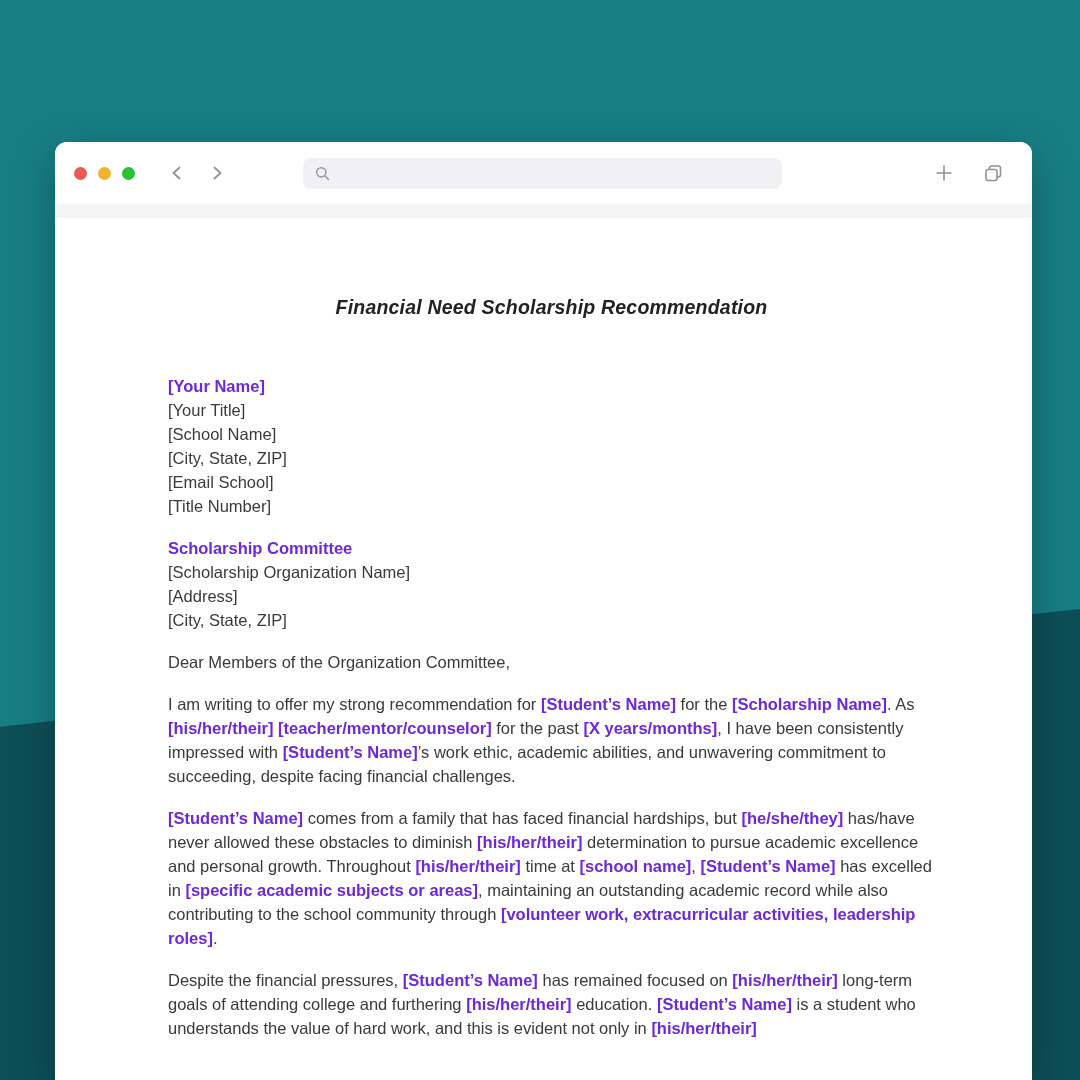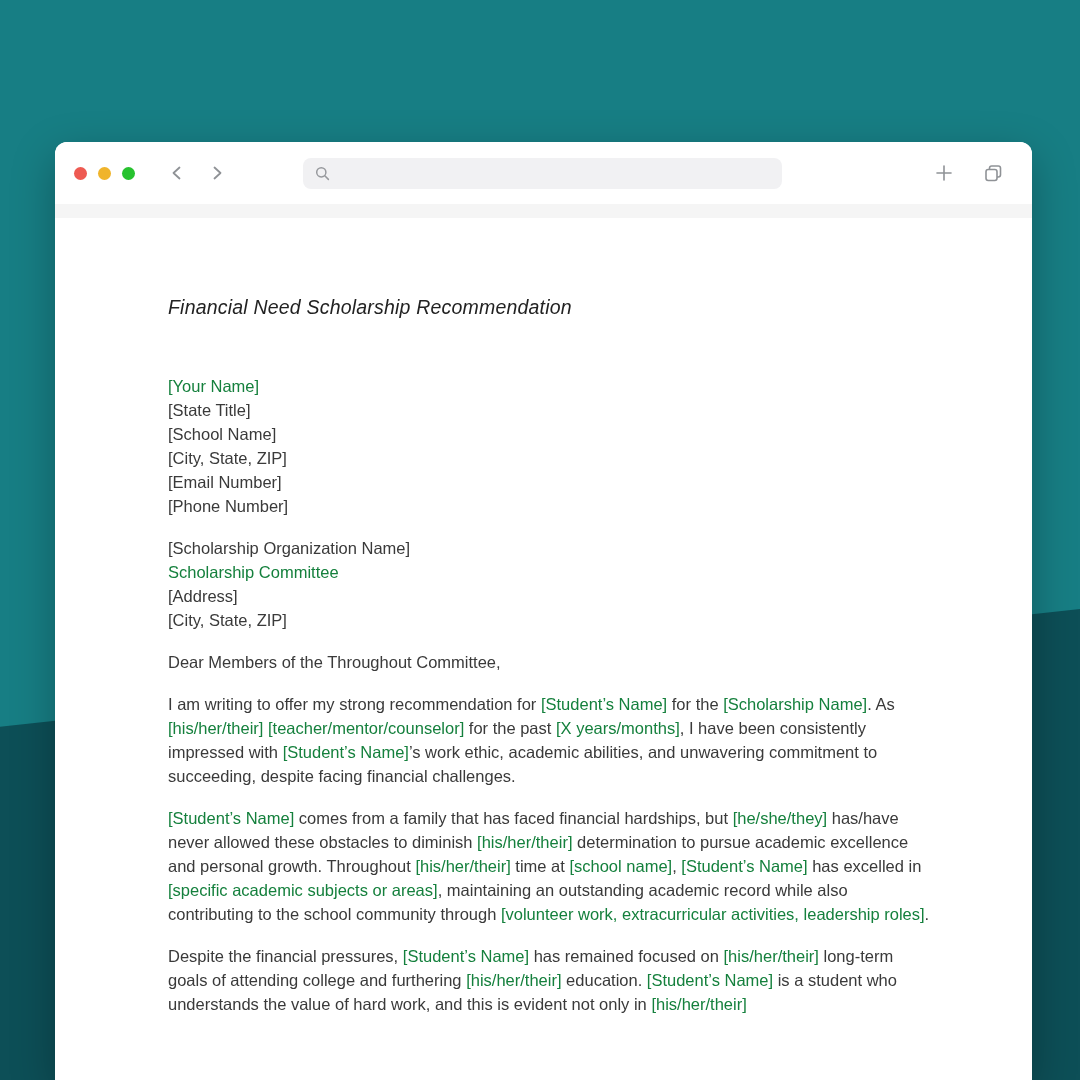--- a/index.html
+++ b/index.html
@@ -87,32 +87,32 @@
   .document {
     background: #ffffff;
     height: 862px;
     padding: 76px 97px 0 113px;
     color: #3a3a3a;
     font-size: 16.5px;
     line-height: 24px;
     overflow: hidden;
   }
   .title {
-    text-align: left;
+    text-align: center;
     font-size: 19.5px;
     line-height: 26px;
-    font-weight: 400;
+    font-weight: 700;
     font-style: italic;
     color: #222222;
     letter-spacing: 0.2px;
     margin: 0 0 54px 0;
   }
   .block { margin: 0 0 18px 0; }
   .line { line-height: 24px; }
-  .b { font-weight: 400; color: #15803d; }
+  .b { font-weight: 700; color: #6d28d9; }
   .para { margin: 0 0 18px 0; }
 </style>
 </head>
 <body>
 
 <div class="stage">
   <div class="bg-base" style="background: rgb(23, 126, 132);"></div>
   <div class="bg-accent" style="background: rgb(13, 79, 87);"></div>
 
   <div class="window">
@@ -153,35 +153,35 @@
       </div>
     </div>
 
     <div class="divider-strip"></div>
 
     <div class="document">
       <h1 class="title">Financial Need Scholarship Recommendation</h1>
 
       <div class="block">
           <div class="line b">[Your Name]</div>
-          <div class="line">[State Title]</div>
+          <div class="line">[Your Title]</div>
           <div class="line">[School Name]</div>
           <div class="line">[City, State, ZIP]</div>
-          <div class="line">[Email Number]</div>
-          <div class="line">[Phone Number]</div>
+          <div class="line">[Email School]</div>
+          <div class="line">[Title Number]</div>
         </div>
 
       <div class="block">
+          <div class="line b">Scholarship Committee</div>
           <div class="line">[Scholarship Organization Name]</div>
-          <div class="line b">Scholarship Committee</div>
           <div class="line">[Address]</div>
           <div class="line">[City, State, ZIP]</div>
         </div>
 
-      <p class="para">Dear Members of the Throughout Committee,</p>
+      <p class="para">Dear Members of the Organization Committee,</p>
 
       <p class="para"><span>I am writing to offer my strong recommendation for </span><span class="b">[Student’s Name]</span><span> for the </span><span class="b">[Scholarship Name]</span><span>. As </span><span class="b">[his/her/their]</span><span> </span><span class="b">[teacher/mentor/counselor]</span><span> for the past </span><span class="b">[X years/months]</span><span>, I have been consistently impressed with </span><span class="b">[Student’s Name]</span><span>’s work ethic, academic abilities, and unwavering commitment to succeeding, despite facing financial challenges.</span></p>
       <p class="para"><span class="b">[Student’s Name]</span><span> comes from a family that has faced financial hardships, but </span><span class="b">[he/she/they]</span><span> has/have never allowed these obstacles to diminish </span><span class="b">[his/her/their]</span><span> determination to pursue academic excellence and personal growth. Throughout </span><span class="b">[his/her/their]</span><span> time at </span><span class="b">[school name]</span><span>, </span><span class="b">[Student’s Name]</span><span> has excelled in </span><span class="b">[specific academic subjects or areas]</span><span>, maintaining an outstanding academic record while also contributing to the school community through </span><span class="b">[volunteer work, extracurricular activities, leadership roles]</span><span>.</span></p>
       <p class="para"><span>Despite the financial pressures, </span><span class="b">[Student’s Name]</span><span> has remained focused on </span><span class="b">[his/her/their]</span><span> long-term goals of attending college and furthering </span><span class="b">[his/her/their]</span><span> education. </span><span class="b">[Student’s Name]</span><span> is a student who understands the value of hard work, and this is evident not only in </span><span class="b">[his/her/their]</span></p>
     </div>
 
   </div>
 </div>
 
 </body></html>

